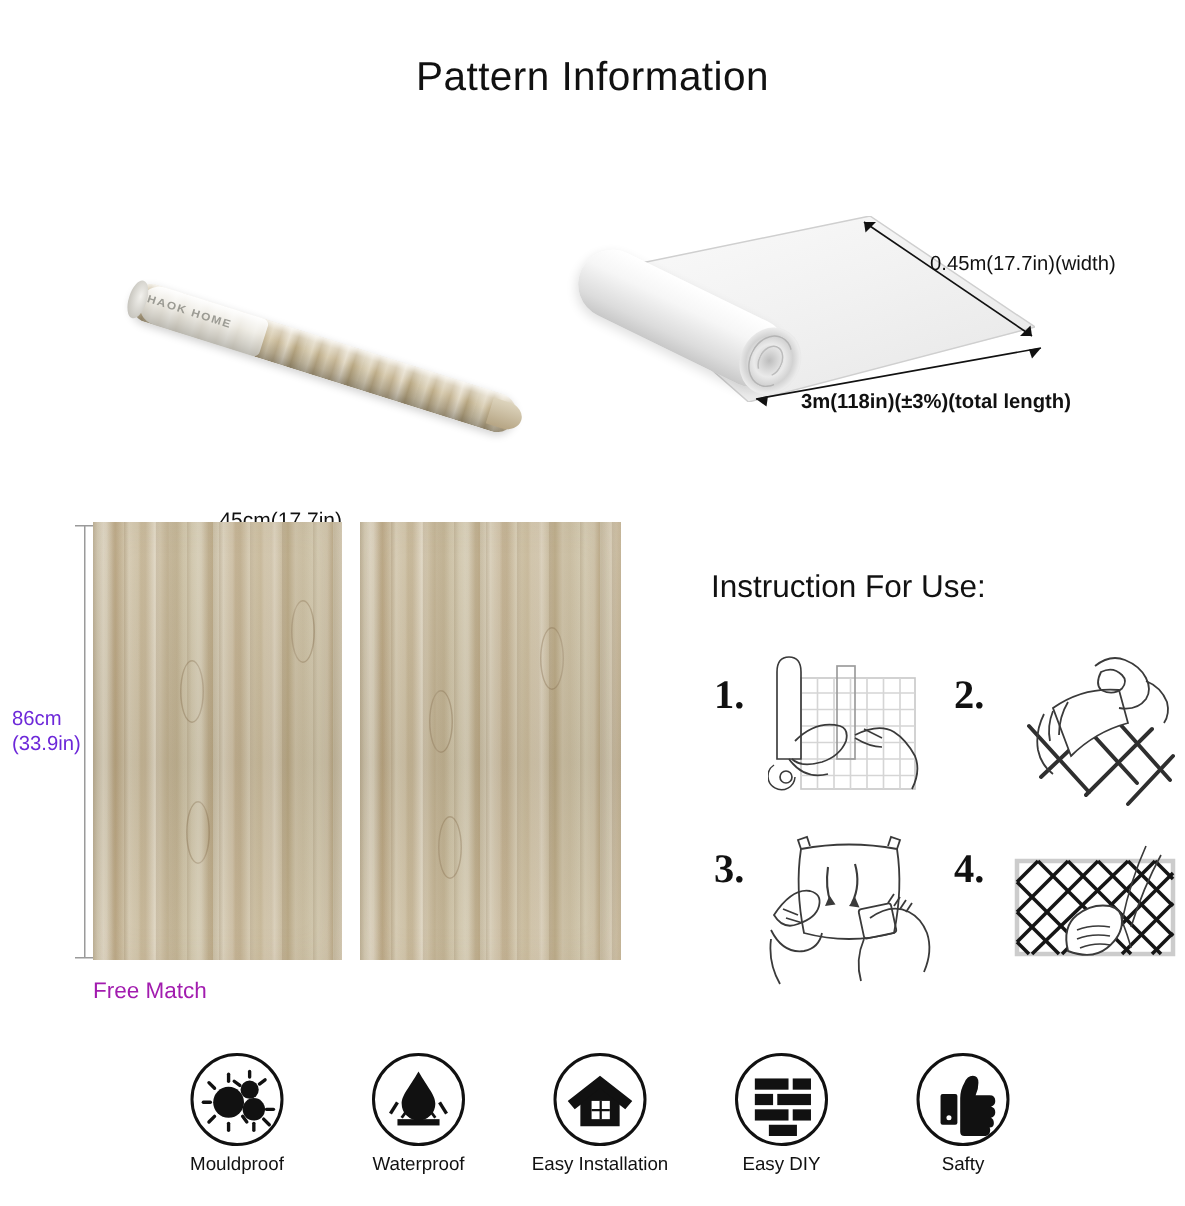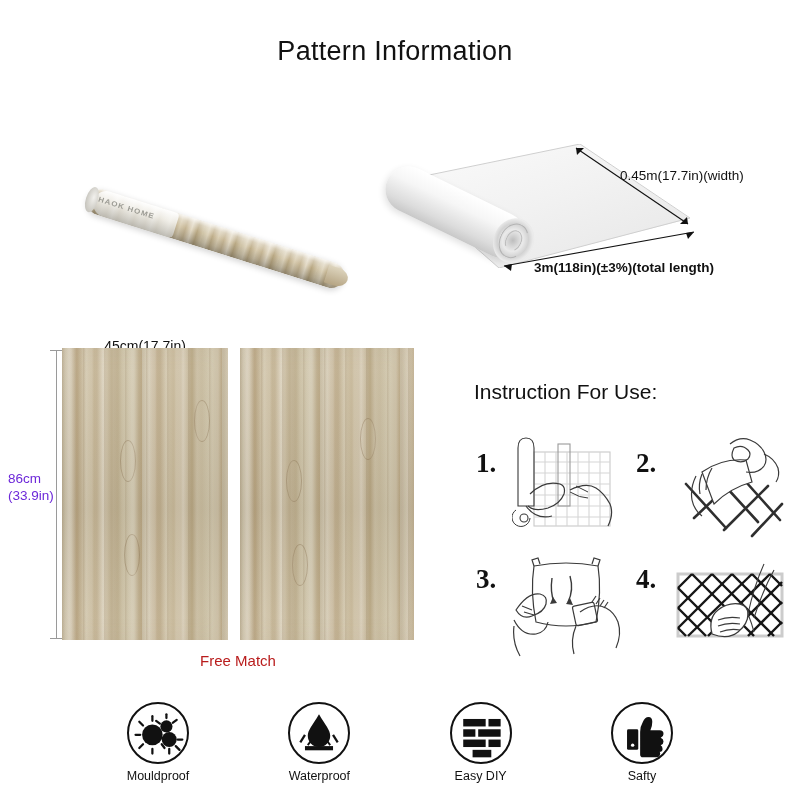--- a/index.html
+++ b/index.html
@@ -155,31 +155,31 @@
     width: 1px; height: 288px; background: #9a9a9a;
   }
   .dimv-cap {
     position: absolute; left: 50px; width: 13px; height: 1px; background: #9a9a9a;
   }
   .dim-h-wrap { position: absolute; left: 62px; top: 338px; width: 166px; height: 12px; }
   .dim-h-line { position: absolute; left: 0; top: 10px; width: 166px; height: 1px; background: #8f8f8f; }
   .dim-h-tick { position: absolute; top: 4px; width: 1px; height: 8px; background: #8f8f8f; }
   .dim-h-label {
     position: absolute; left: 0; top: 0; width: 166px;
-    text-align: center; font-size: 14px; background: #fff;
+    text-align: right; font-size: 14px; background: #fff;
     color: #111;
   }
   .dim-v-label {
     position: absolute; left: 8px; top: 470px; width: 46px;
     text-align: left; font-size: 13.5px; line-height: 17px;
     background: #fff; color: #6d28d9;
   }
   .freematch {
     position: absolute; left: 62px; top: 652px; width: 352px;
-    text-align: center; font-size: 15px; color: #b91c1c;
+    font-size: 15px; color: #a21caf;
   }
 
   
   .instr-title {
     position: absolute; left: 474px; top: 380px;
     font-size: 21px; color: #111;
   }
   .step { position: absolute; width: 150px; height: 112px; }
   .step-num {
     position: absolute; left: 0; top: 16px;
@@ -428,20 +428,32 @@
           <rect x="16" y="45" width="30" height="4.5" fill="#111"></rect>
           <line x1="16" y1="33" x2="11" y2="41" stroke="#111" stroke-width="2.4"></line>
           <line x1="46" y1="33" x2="51" y2="41" stroke="#111" stroke-width="2.4"></line>
           <line x1="22" y1="40" x2="19" y2="44" stroke="#111" stroke-width="2"></line>
           <line x1="40" y1="40" x2="43" y2="44" stroke="#111" stroke-width="2"></line>
         </svg>
       </div>
       <div class="badge-label">Waterproof</div>
     </div>
 
+    <div class="badge">
+      <div class="badge-circle">
+        <svg viewBox="0 0 62 62" width="58" height="58" style="position:absolute;left:0;top:0;">
+          <path d="M8 32 L31 14 L54 32 L49 38 L31 24 L13 38 Z" fill="#111"></path>
+          <path d="M17 34 L31 23 L45 34 L45 50 L17 50 Z" fill="#111"></path>
+          <rect x="25" y="32" width="13" height="13" fill="#fff"></rect>
+          <line x1="31.5" y1="32" x2="31.5" y2="45" stroke="#111" stroke-width="1.6"></line>
+          <line x1="25" y1="38.5" x2="38" y2="38.5" stroke="#111" stroke-width="1.6"></line>
+        </svg>
+      </div>
+      <div class="badge-label">Easy Installation</div>
+    </div>
 
     <div class="badge">
       <div class="badge-circle">
         <svg viewBox="0 0 62 62" width="58" height="58" style="position:absolute;left:0;top:0;">
           <g fill="#111">
             <rect x="12" y="16" width="24" height="8"></rect>
             <rect x="39" y="16" width="13" height="8"></rect>
             <rect x="12" y="27" width="13" height="8"></rect>
             <rect x="28" y="27" width="24" height="8"></rect>
             <rect x="12" y="38" width="24" height="8"></rect>

